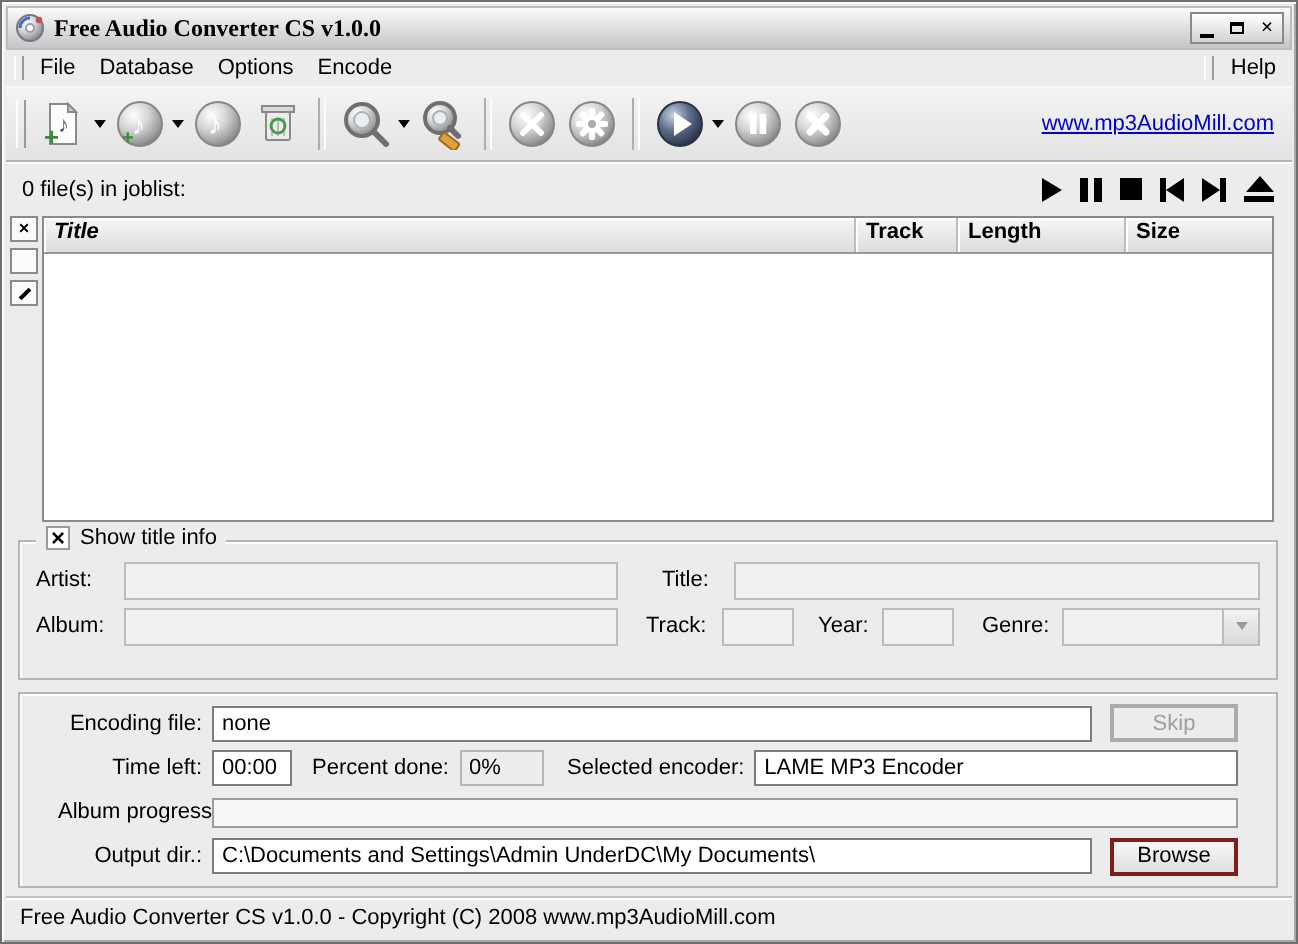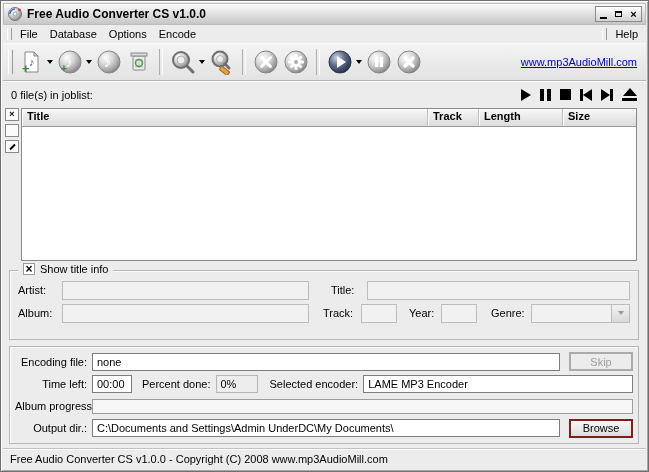--- a/index.html
+++ b/index.html
@@ -1,21 +1,21 @@
 <!DOCTYPE html>
 <html><head>
 <meta charset="utf-8">
 <style>
   html,body{margin:0;padding:0;}
   body{width:649px;height:472px;overflow:hidden;font-family:"Liberation Sans",sans-serif;font-size:11px;color:#000;background:#9a9a9a;}
   .window{box-sizing:border-box;width:649px;height:472px;background:#ececec;border:1px solid #6f6f6f;
           box-shadow:inset 1px 1px 0 #fbfbfb, inset -1px -1px 0 #a8a8a8;padding:2px;display:flex;flex-direction:column;}
   
   .titlebar{height:20px;flex:none;display:flex;align-items:center;gap:4px;padding:0 3px;
-            background:linear-gradient(#fafafa,#c6c6c6);border:1px solid #bdbdbd;}
+            background:linear-gradient(#fafafa,#c6c6c6);border:1px solid #bdbdbd;font-family:Liberation Serif, serif;}
   .title{font-size:12px;font-weight:bold;white-space:nowrap;}
   .winbtns{margin-left:auto;display:flex;height:14px;border:1px solid #8a8a8a;background:linear-gradient(#ffffff,#d2d2d2);}
   .wbtn{width:15px;display:flex;align-items:center;justify-content:center;cursor:default;}
   .g-min{width:7px;height:2px;background:#000;margin-top:7px;}
   .g-max{width:7px;height:6px;border:1px solid #000;border-top:2px solid #000;box-sizing:border-box;}
   .g-close{font-size:11px;font-weight:bold;line-height:10px;}
   
   .menubar{height:18px;flex:none;display:flex;align-items:center;padding:0 2px;}
   .menu-item{padding:2px 6px;}
   .gripper{width:3px;height:12px;border-left:1px solid #ffffff;border-right:1px solid #9a9a9a;margin:0 2px;}
@@ -43,21 +43,21 @@
   .bar-h{width:15px;height:3px;background:#000;}
   
   .list-area{flex:1;min-height:0;display:flex;gap:2px;margin:1px 9px 0 2px;}
   .check-col{display:flex;flex-direction:column;gap:3px;padding-top:0;}
   .cbtn{width:14px;height:13px;box-sizing:border-box;background:#fbfbfb;border:1px solid #8a8a8a;
         display:flex;align-items:center;justify-content:center;font-size:9px;font-weight:bold;line-height:9px;}
   .diag{width:7px;height:2px;background:#000;transform:rotate(-45deg);}
   .jtable{flex:1;border:1px solid #8a8a8a;background:#fff;display:flex;flex-direction:column;}
   .thead{display:flex;height:17px;flex:none;background:linear-gradient(#f7f7f7,#dcdcdc);border-bottom:1px solid #9a9a9a;font-weight:bold;}
   .th{box-sizing:border-box;padding:1px 5px;border-right:1px solid #bdbdbd;box-shadow:inset 1px 1px 0 #ffffff;white-space:nowrap;overflow:hidden;}
-  .th.c-title{flex:1;}.th.c-track{width:51px;}.th.c-length{width:84px;}.th.c-size{width:73px;border-right:none;}
+  .th.c-title{flex:1;font-style:italic;}.th.c-track{width:51px;}.th.c-length{width:84px;}.th.c-size{width:73px;border-right:none;}
   .tbody{flex:1;background:#fff;}
   
   .playlist-row{height:18px;flex:none;display:flex;align-items:center;justify-content:flex-end;gap:16px;margin:3px 11px 2px 0;}
   .chkpair{display:flex;align-items:center;}
   .chk{width:12px;height:12px;box-sizing:border-box;background:#fff;border:1px solid #9a9a9a;margin-right:5px;
        display:flex;align-items:center;justify-content:center;font-size:10px;font-weight:bold;line-height:10px;}
   .chk.checked::before{content:"\00d7";font-size:12px;font-weight:bold;}
   
   .groupbox{flex:none;position:relative;margin:9px 7px 0 6px;height:62px;border:1px solid #b6b6b6;
             box-shadow:1px 1px 0 #fdfdfd inset;padding-top:6px;}
@@ -65,21 +65,21 @@
   .ti-row{display:flex;align-items:center;height:20px;margin:3px 8px 0 8px;}
   .ti-label{white-space:nowrap;}
   .dis-input{box-sizing:border-box;height:19px;background:#f1f1f1;border:1px solid #bcbcbc;font-family:"Liberation Sans",sans-serif;font-size:11px;padding:0 3px;}
   .combo{box-sizing:border-box;height:19px;background:#f1f1f1;border:1px solid #bcbcbc;display:flex;align-items:center;}
   .combo .cbody{flex:1;}
   .combo .cbtn2{width:17px;height:17px;background:linear-gradient(#f2f2f2,#d9d9d9);border-left:1px solid #bcbcbc;
                 display:flex;align-items:center;justify-content:center;}
   .cbtn2 .dda{width:0;height:0;border-left:3px solid transparent;border-right:3px solid transparent;border-top:4px solid #9a9a9a;}
   
   .enc-box{flex:none;box-sizing:border-box;margin:6px 7px 0 6px;height:98px;border:1px solid #b6b6b6;
-           box-shadow:1px 1px 0 #fdfdfd inset;display:flex;flex-direction:column;justify-content:space-evenly;padding:2px 5px;}
+           box-shadow:1px 1px 0 #fdfdfd inset;display:flex;flex-direction:column;justify-content:space-evenly;padding:2px 19px;}
   .enc-row{display:flex;align-items:center;height:19px;}
   .enc-label{width:72px;flex:none;text-align:right;margin-right:5px;white-space:nowrap;}
   .f{box-sizing:border-box;height:18px;background:#fff;border:1px solid #7d7d7d;font-family:"Liberation Sans",sans-serif;font-size:11px;padding:0 4px;}
   .fd{box-sizing:border-box;height:18px;background:#ededed;border:1px solid #b5b5b5;font-family:"Liberation Sans",sans-serif;font-size:11px;padding:0 4px;}
   .grow{flex:1;}
   .btn{box-sizing:border-box;width:64px;height:19px;margin-left:9px;display:flex;align-items:center;justify-content:center;
        background:linear-gradient(#f7f7f7,#dedede);border:2px solid #7f1d1d;cursor:default;}
   .btn.disabled{color:#9e9e9e;border-color:#ababab;background:#ececec;}
   .progress{flex:1;height:15px;box-sizing:border-box;background:#f7f7f7;border:1px solid #9d9d9d;}
   .ml10{margin-left:10px;}.ml12{margin-left:12px;}.mr5{margin-right:5px;}

